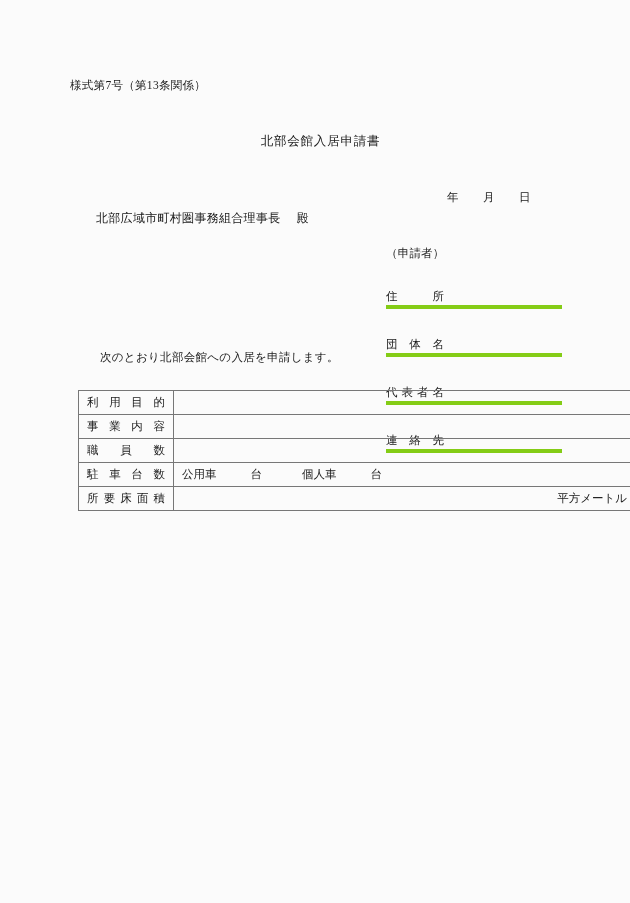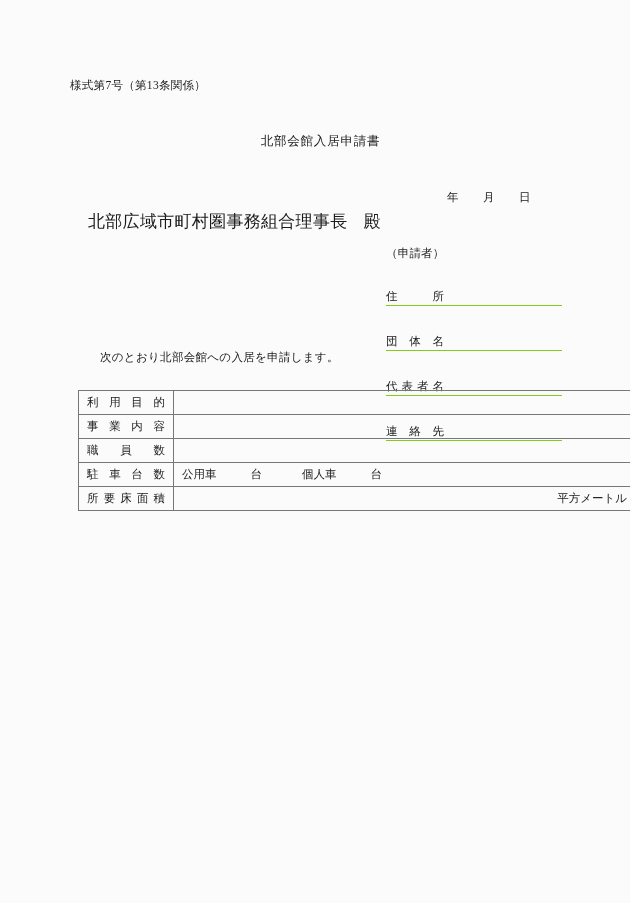--- a/index.html
+++ b/index.html
@@ -49,23 +49,23 @@
   }
   .date-line .d-unit {
     display: inline-block;
     width: 36px;
     text-align: left;
   }
   .date-line .d-unit:last-child { width: auto; }
   
   .addressee {
     position: absolute;
-    left: 88px;
+    left: 96px;
     top: 210px;
-    font-size: 17px;
+    font-size: 12px;
     letter-spacing: 0.3px;
     white-space: nowrap;
   }
   .addressee .honorific {
     margin-left: 16px;
   }
   
   .applicant-block {
     position: absolute;
     left: 386px;
@@ -73,21 +73,21 @@
     width: 176px;
     font-size: 11.5px;
   }
   .applicant-heading {
     font-size: 11.5px;
     margin-bottom: 5px;
     letter-spacing: 0.2px;
     margin-top: 15px;
   }
   .applicant-field {
-    border-bottom: 1px solid #84cc16;
+    border-bottom: 4px solid #84cc16;
     height: 18px;
     line-height: 18px;
     margin-bottom: 4px;
     white-space: nowrap;
     margin-top: 26px;
   }
   .applicant-field .fl {
     display: inline-block;
     width: 58px;
     text-align: justify;

